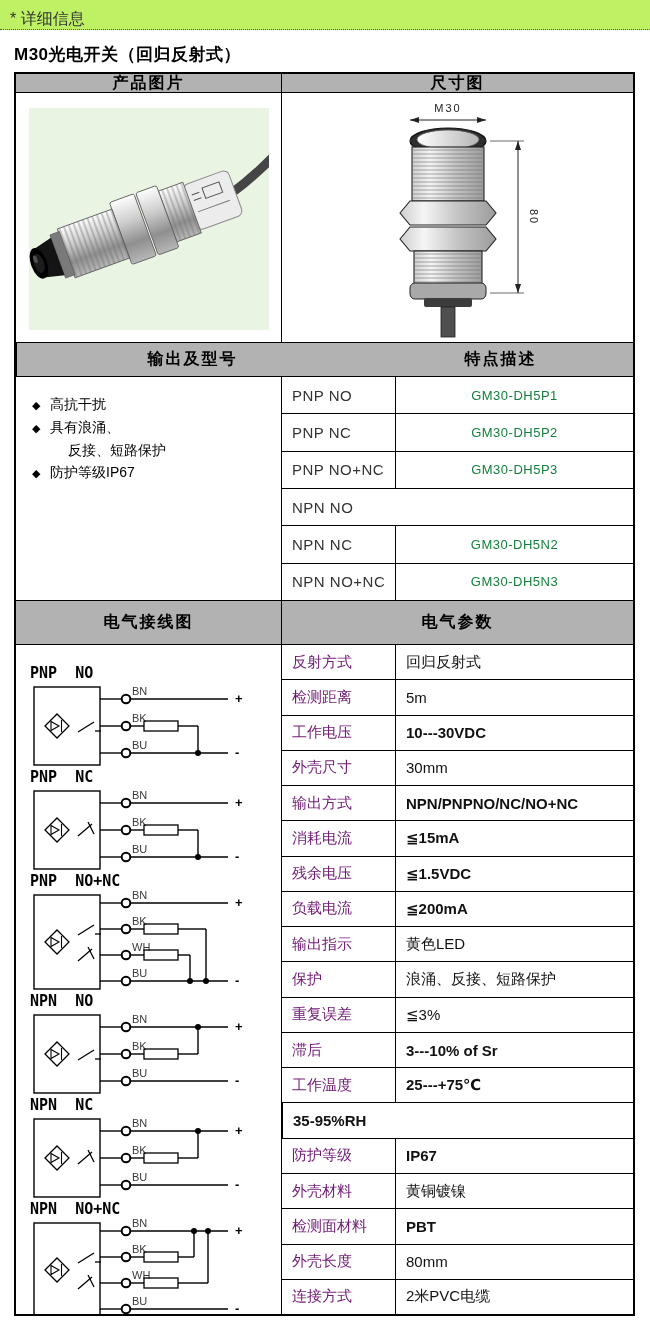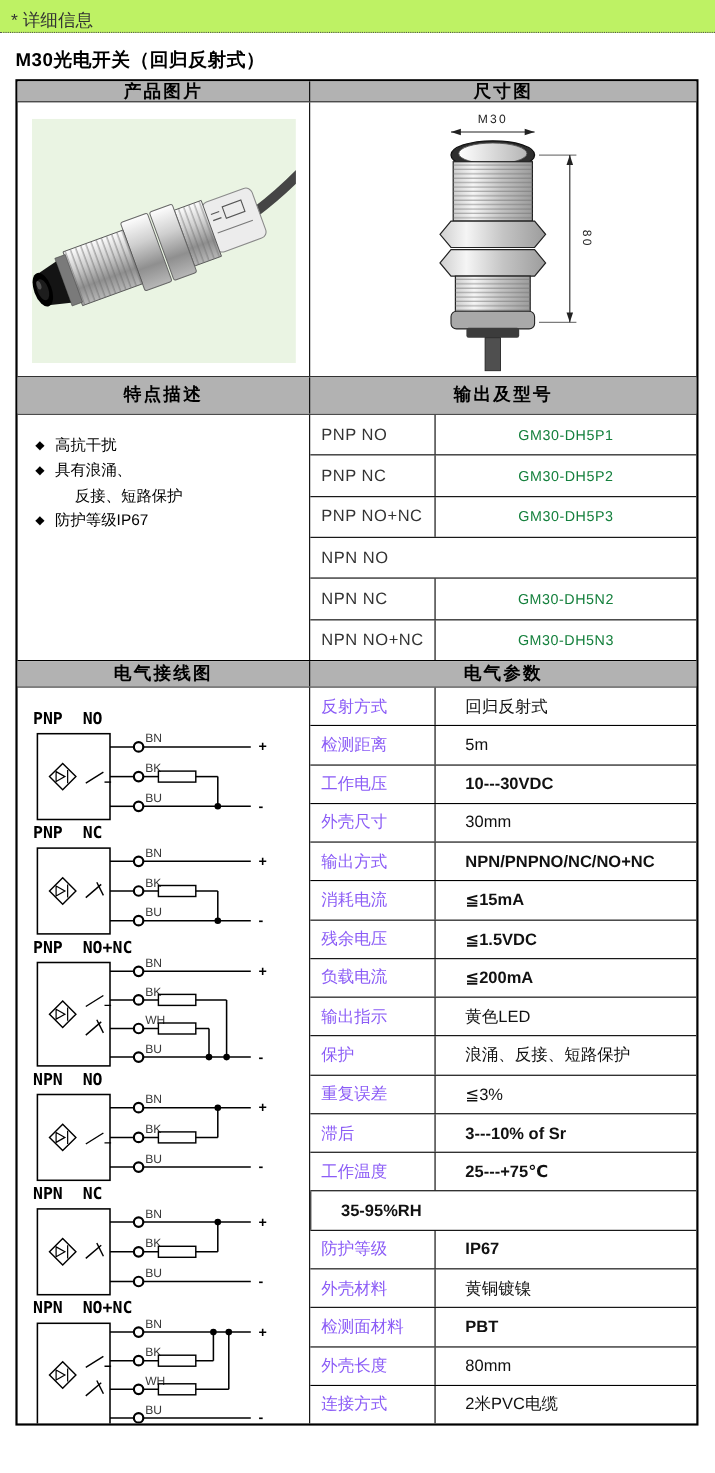--- a/index.html
+++ b/index.html
@@ -54,25 +54,25 @@
     display:flex;align-items:center;justify-content:center;
     font-family:Liberation Sans, sans-serif;
     font-size:13px;letter-spacing:.5px;color:#15803d;text-align:right;
   }
   
   .params{display:flex;flex-direction:column;height:100%;}
   .prow{flex:1;display:flex;}
   .prow + .prow{border-top:1px solid var(--border-c);}
   .plabel{
     width:113px;flex:none;display:flex;align-items:center;
-    padding-left:10px;font-size:15px;color:#8b5cf6;
+    padding-left:10px;font-size:15px;color:#701a75;
   }
   .pvalue{
     flex:1;border-left:1px solid var(--border-c);
-    display:flex;align-items:center;padding-left:27px;font-size:15px;color:#111;
+    display:flex;align-items:center;padding-left:10px;font-size:15px;color:#111;
   }
   .pvalue.bold{font-weight:bold;}
   
   .wiring-cell{
     display:flex;flex-direction:column;justify-content:space-between;
     padding:20px 0 6px 14px;height:100%;
   }
   .dlabel{
     height:16px;line-height:16px;font-size:15px;font-weight:bold;
     font-family:"DejaVu Sans Mono","Liberation Mono",monospace;white-space:pre;
@@ -173,22 +173,22 @@
         <line x1="138" y1="196" x2="172" y2="196" stroke="#444" stroke-width=".8"></line>
         <line x1="166" y1="44" x2="166" y2="196" stroke="#222" stroke-width="1"></line>
         <polygon points="166,44 163,53 169,53" fill="#222"></polygon>
         <polygon points="166,196 163,187 169,187" fill="#222"></polygon>
         <text x="178" y="120" text-anchor="middle" class="dimtext" transform="rotate(90 178,120)">80</text>
       </svg>
     </div>
   </div>
 
   <div class="trow" style="height:34px">
+    <div class="cell right hdr">输出及型号</div>
     <div class="cell left hdr">特点描述</div>
-    <div class="cell right hdr">输出及型号</div>
   </div>
 
   <div class="trow" style="height:224px">
     <div class="cell left features-cell">
       <div>
           <div class="feature-line">
             <span class="bullet">◆</span>
             <span class="ftext">高抗干扰</span>
           </div>
           <div class="feature-line">
@@ -227,21 +227,21 @@
             <div class="mvalue">GM30-DH5N2</div>
           </div>
           <div class="mrow">
             <div class="mlabel">NPN NO+NC</div>
             <div class="mvalue">GM30-DH5N3</div>
           </div>
         </div>
     </div>
   </div>
 
-  <div class="trow" style="height:24px">
+  <div class="trow" style="height:44px">
     <div class="cell left hdr">电气接线图</div>
     <div class="cell right hdr">电气参数</div>
   </div>
 
   <div class="trow" style="height:670px">
     <div class="cell left wiring-cell">
         <div class="diag">
           <div class="dlabel">PNP  NO</div>
           <svg width="232" height="86" viewBox="0 0 232 86">
             <rect x="4" y="4" width="66" height="78" fill="none" stroke="#000" stroke-width="1.4"></rect>

